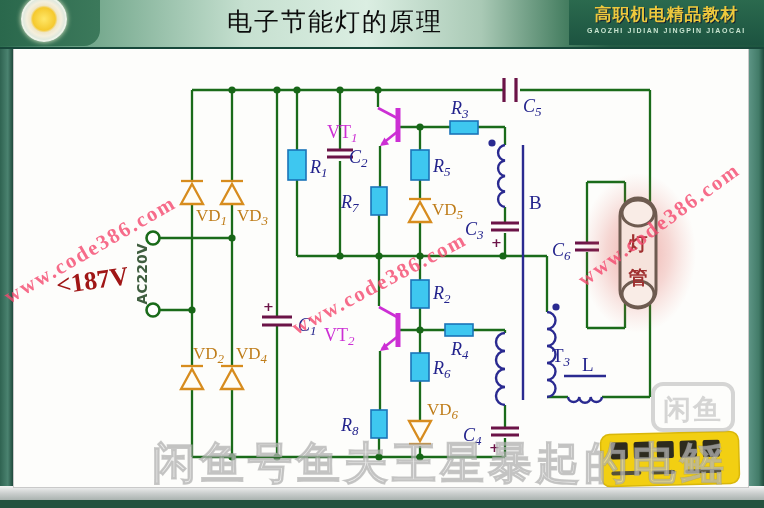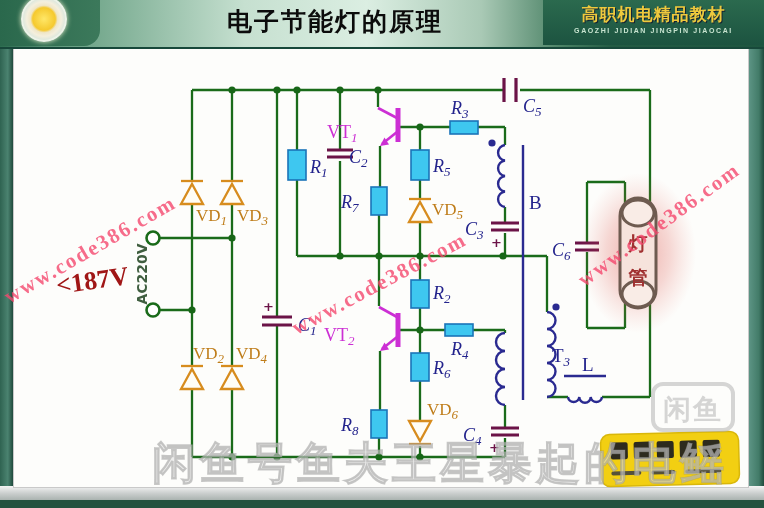--- a/index.html
+++ b/index.html
@@ -15,23 +15,23 @@
   .band-bottom-green{position:absolute;left:0;bottom:0;width:764px;height:8px;
     background:#24523f;}
   .slide{position:absolute;left:13px;top:47px;width:734px;height:440px;
     background:#fdfdfb;border:1px solid #c9c9c9;border-top:none;}
   
   .header{position:absolute;left:0;top:0;width:764px;height:47px;
     background:linear-gradient(90deg,#2d6d50 0%,#679f82 9%,#c6e0d0 32%,#dbeee2 48%,
                #a9c9b5 63%,#477f62 74%,#235b43 80%,#1e5640 100%);
     border-bottom:2px solid #17483a;}
   .title{position:absolute;left:150px;top:5px;width:370px;text-align:center;
-    font-size:25px;font-weight:bold;color:#0c0c0c;letter-spacing:2px;
+    font-size:25px;font-weight:normal;color:#0c0c0c;letter-spacing:2px;
     font-family:"DejaVu Sans","Liberation Sans",sans-serif;}
-  .brandbox{position:absolute;right:0;top:0;width:221px;height:45px;
+  .brandbox{position:absolute;right:0;top:0;width:195px;height:45px;
     background:linear-gradient(#2b6a4e,#1c5340);text-align:center;}
   .brand{margin-top:3px;font-size:17px;font-weight:bold;color:#eec93d;
     letter-spacing:1px;font-family:"DejaVu Sans",sans-serif;
     text-shadow:1px 1px 0 #123;}
   .brand-sub{margin-top:1px;font-size:7px;color:#c8e4d0;letter-spacing:1.6px;
     font-weight:bold;}
   .logo-bg{position:absolute;left:0;top:0;width:100px;height:46px;
     background:linear-gradient(90deg,#2a684c,#3c795b);
     border-bottom-right-radius:16px;}
   .logo{position:absolute;left:21px;top:-4px;width:42px;height:42px;border-radius:50%;

